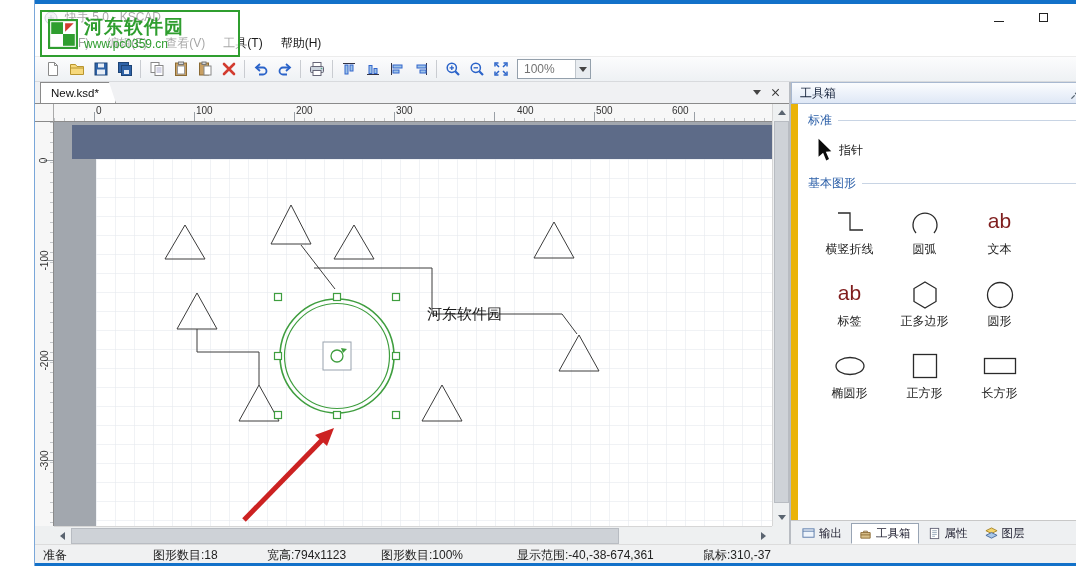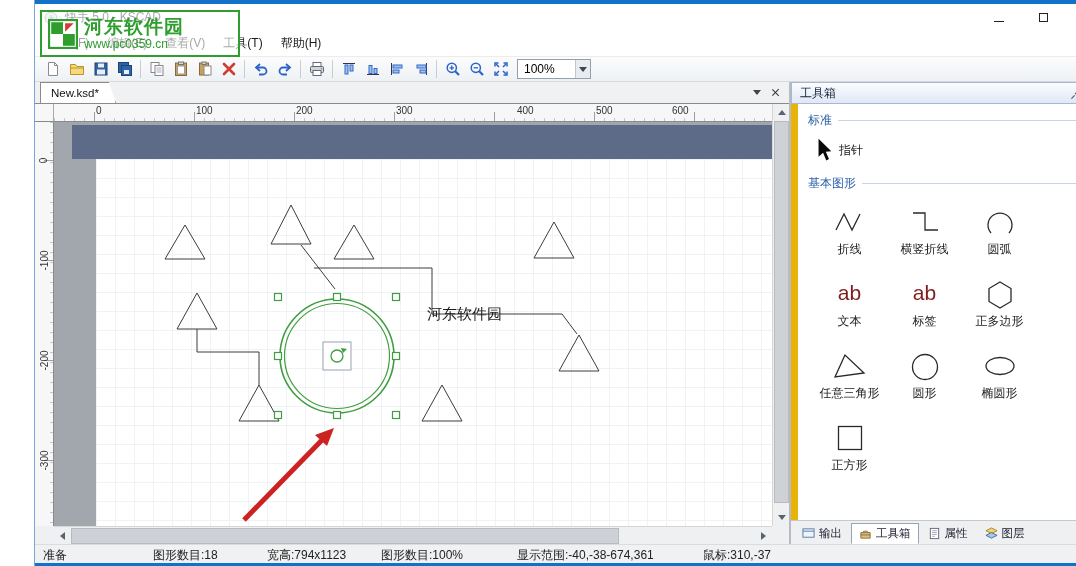--- a/index.html
+++ b/index.html
@@ -26,21 +26,21 @@
   .wm-l2{font-size:12px;font-weight:400;color:#2f9e2f;line-height:14px}
 
   .menubar{position:absolute;top:31px;left:1px;right:1px;height:26px;display:flex;align-items:center;padding-left:6px;background:#fff;border-bottom:1px solid #ececec}
   .menu-item{padding:4px 9px;font-size:12px;color:#1a1a1a;cursor:default}
 
   .toolbar{position:absolute;top:57px;left:1px;right:1px;height:25px;display:flex;align-items:center;padding-left:6px;background:linear-gradient(#fcfcfd,#eef1f4);border-bottom:1px solid #d8dadd;gap:1px}
   .tbtn{width:23px;height:22px;display:flex;align-items:center;justify-content:center;cursor:default}
   .tbtn svg{width:16px;height:16px;display:block}
   .tsep{width:1px;height:18px;background:#c9ccd1;margin:0 3px}
   .zoom-combo{margin-left:4px;width:74px;height:20px;border:1px solid #94a0ac;background:#fff;display:flex;align-items:center}
-  .zoom-value{flex:1;padding-left:6px;font-size:12px;color:#000000}
+  .zoom-value{flex:1;padding-left:6px;font-size:12px;color:#737373}
   .combo-btn{width:15px;height:100%;background:#e8ecf0;border-left:1px solid #c0c6cc;display:flex;align-items:center;justify-content:center}
 
   .tri{width:0;height:0;display:block}
   .tri-down{border-left:4px solid transparent;border-right:4px solid transparent;border-top:5px solid #444}
   .tri-up{border-left:4px solid transparent;border-right:4px solid transparent;border-bottom:5px solid #5a6470}
   .tri-down.sb{border-top-color:#5a6470}
   .tri-left{border-top:4px solid transparent;border-bottom:4px solid transparent;border-right:5px solid #5a6470}
   .tri-right{border-top:4px solid transparent;border-bottom:4px solid transparent;border-left:5px solid #5a6470}
 
   .tabbar{position:absolute;top:82px;left:1px;width:755px;height:22px;background:#f0f1f3;border-bottom:1px solid #8a8a8a;display:flex;align-items:flex-end}
@@ -417,26 +417,20 @@
       </div>
 
       <div class="section-h">
         <span>基本图形</span>
           <i></i>
       </div>
 
       <div class="tool-grid">
         <div class="tool-item">
           <svg width="36" height="30" viewBox="0 0 36 30">
-              <polyline points="4,23 12,7 20,23 28,7" fill="none" stroke="#2a2a2a" stroke-width="1.3"></polyline>
-            </svg>
-          <span class="tool-label">折线</span>
-        </div>
-        <div class="tool-item">
-          <svg width="36" height="30" viewBox="0 0 36 30">
               <polyline points="6,6 18,6 18,23 31,23" fill="none" stroke="#2a2a2a" stroke-width="1.3"></polyline>
             </svg>
           <span class="tool-label">横竖折线</span>
         </div>
         <div class="tool-item">
           <svg width="36" height="30" viewBox="0 0 36 30">
               <path d="M9 26 A12 12 0 1 1 27 26" fill="none" stroke="#2a2a2a" stroke-width="1.3"></path>
             </svg>
           <span class="tool-label">圆弧</span>
         </div>
@@ -449,41 +443,41 @@
           <span class="tool-label">标签</span>
         </div>
         <div class="tool-item">
           <svg width="36" height="30" viewBox="0 0 36 30">
               <polygon points="18,3 29,9.5 29,22.5 18,29 7,22.5 7,9.5" fill="none" stroke="#2a2a2a" stroke-width="1.3"></polygon>
             </svg>
           <span class="tool-label">正多边形</span>
         </div>
         <div class="tool-item">
           <svg width="36" height="30" viewBox="0 0 36 30">
-              <polygon points="13,4 3,26 32,22" fill="none" stroke="#2a2a2a" stroke-width="1.3"></polygon>
-            </svg>
-          <span class="tool-label">任意三角形</span>
-        </div>
-        <div class="tool-item">
-          <svg width="36" height="30" viewBox="0 0 36 30">
               <circle cx="18" cy="16" r="12.5" fill="none" stroke="#2a2a2a" stroke-width="1.3"></circle>
             </svg>
           <span class="tool-label">圆形</span>
         </div>
         <div class="tool-item">
           <svg width="36" height="30" viewBox="0 0 36 30">
               <ellipse cx="18" cy="15" rx="14" ry="8.5" fill="none" stroke="#2a2a2a" stroke-width="1.3"></ellipse>
             </svg>
           <span class="tool-label">椭圆形</span>
         </div>
         <div class="tool-item">
           <svg width="36" height="30" viewBox="0 0 36 30">
               <rect x="6.5" y="3.5" width="23" height="23" fill="none" stroke="#2a2a2a" stroke-width="1.3"></rect>
             </svg>
           <span class="tool-label">正方形</span>
+        </div>
+        <div class="tool-item">
+          <svg width="36" height="30" viewBox="0 0 36 30">
+              <rect x="2.5" y="7.5" width="31" height="15" fill="none" stroke="#2a2a2a" stroke-width="1.3"></rect>
+            </svg>
+          <span class="tool-label">长方形</span>
         </div>
       </div>
 
       <div class="panel-scroll">
         <div class="ps-btn" style="top:0">
             <i class="tri tri-up"></i>
           </div>
         <div class="ps-thumb"></div>
         <div class="ps-btn" style="bottom:0">
             <i class="tri tri-down sb"></i>

